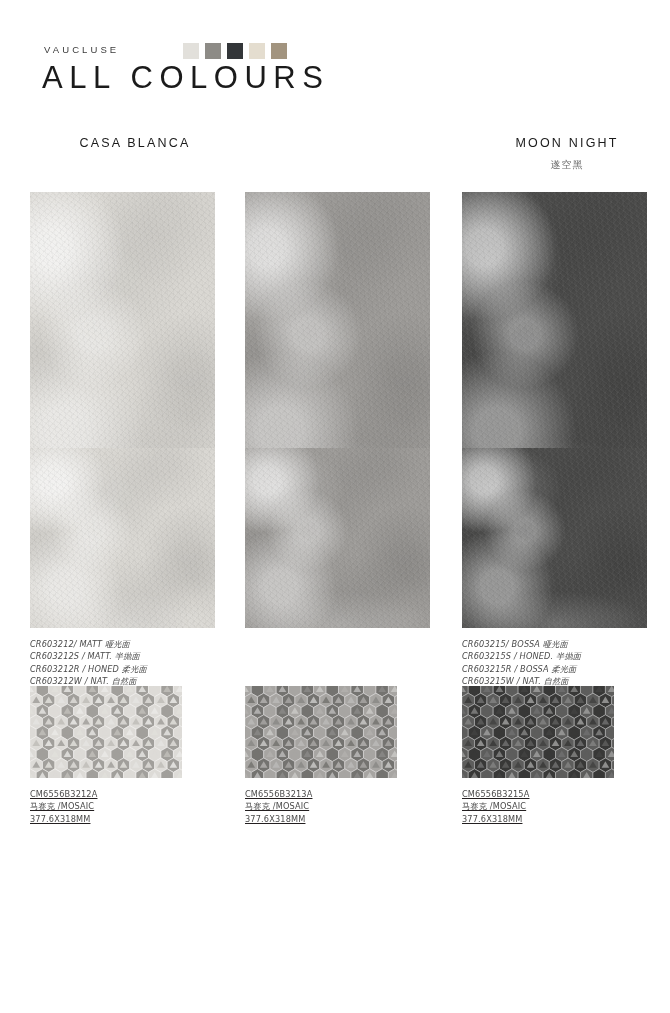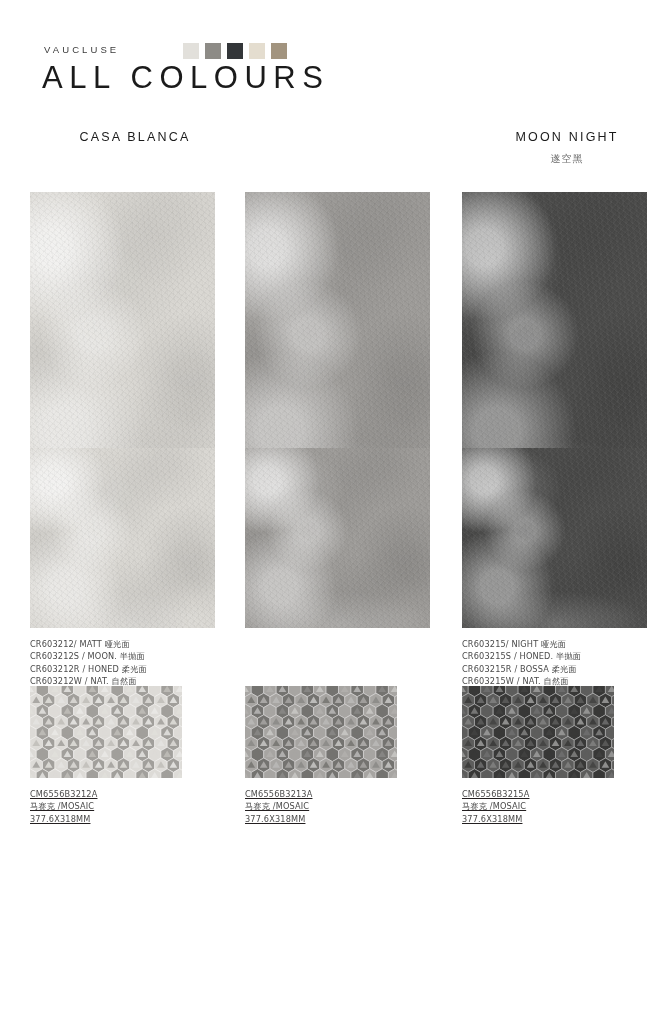--- a/index.html
+++ b/index.html
@@ -63,41 +63,41 @@
     position: absolute;
     top: 0;
     width: 210px;
   }
   .col-0 { left: 30px; }
   .col-1 { left: 245px; }
   .col-2 { left: 462px; }
 
   .col-head {
     text-align: center;
-    margin-top: 12px;
+    margin-top: 18px;
   }
   .col-title {
     font-size: 12.5px;
     letter-spacing: 2.2px;
     font-weight: 400;
     color: #1b1b1b;
     white-space: nowrap;
   }
   .col-subtitle {
     font-size: 10px;
     letter-spacing: 1px;
     color: #6d6d6d;
     margin-top: 8px;
     font-family: "DejaVu Sans", "Liberation Sans", sans-serif;
   }
 
   
   .tile-block { position: absolute; left: 0; }
   .tile-block.big { top: 74px; }
-  .tile-block.sq  { top: 330px; }
+  .tile-block.sq  { top: 330px; font-style: italic; }
   .tile-block.mos { top: 568px; text-decoration: underline; }
 
   .tile-img {
     position: relative;
     overflow: hidden;
     background-repeat: repeat;
   }
   .tile-img.rect { width: 185px; height: 310px; }
   .tile-img.square { width: 185px; height: 180px; }
 
@@ -181,21 +181,21 @@
         </div>
       </div>
       <div class="tile-block sq">
         <div class="tile-img square" style="background: rgb(217, 215, 210);">
           <div class="mottle"></div>
           <div class="tex"></div>
           <div class="grain"></div>
         </div>
         <div class="code-list">
           <div class="code-line">CR603212/ MATT  哑光面</div>
-          <div class="code-line">CR603212S / MOON. 半抛面</div>
+          <div class="code-line">CR603212S / MATT. 半抛面</div>
           <div class="code-line">CR603212R / HONED 柔光面</div>
           <div class="code-line">CR603212W / NAT. 自然面</div>
         </div>
       </div>
       <div class="tile-block mos">
         <div class="mosaic-wrap"><svg width="152" height="92" viewBox="0 0 152 92">
             <rect width="152" height="92" fill="#eeedeb"></rect>
             <polygon points="-6.24,0.00 -6.24,7.20 -12.47,10.80 -18.71,7.20 -18.71,-0.00 -12.47,-3.60" fill="undefined" stroke="#f1f0ee" stroke-width="0.6"></polygon>
             <polygon points="-12.47,-0.36 -8.60,6.12 -16.34,6.12" fill="#bfbdb9" opacity="0.85"></polygon>
             <polygon points="6.24,0.00 6.24,7.20 0.00,10.80 -6.24,7.20 -6.24,-0.00 -0.00,-3.60" fill="#dddbd7" stroke="#f1f0ee" stroke-width="0.6"></polygon>
@@ -854,21 +854,21 @@
           <div class="code-line">CR1263215W / NAT. 自然面</div>
         </div>
       </div>
       <div class="tile-block sq">
         <div class="tile-img square" style="background: rgb(75, 75, 74);">
           <div class="mottle"></div>
           <div class="tex"></div>
           <div class="grain"></div>
         </div>
         <div class="code-list">
-          <div class="code-line">CR603215/ NIGHT 哑光面</div>
+          <div class="code-line">CR603215/ BOSSA 哑光面</div>
           <div class="code-line">CR603215S / HONED. 半抛面</div>
           <div class="code-line">CR603215R / BOSSA 柔光面</div>
           <div class="code-line">CR603215W / NAT. 自然面</div>
         </div>
       </div>
       <div class="tile-block mos">
         <div class="mosaic-wrap"><svg width="152" height="92" viewBox="0 0 152 92">
             <rect width="152" height="92" fill="#aeaeae"></rect>
             <polygon points="-6.24,0.00 -6.24,7.20 -12.47,10.80 -18.71,7.20 -18.71,-0.00 -12.47,-3.60" fill="undefined" stroke="#bbbbba" stroke-width="0.6"></polygon>
             <polygon points="-12.47,-0.36 -8.60,6.12 -16.34,6.12" fill="#424241" opacity="0.85"></polygon>

